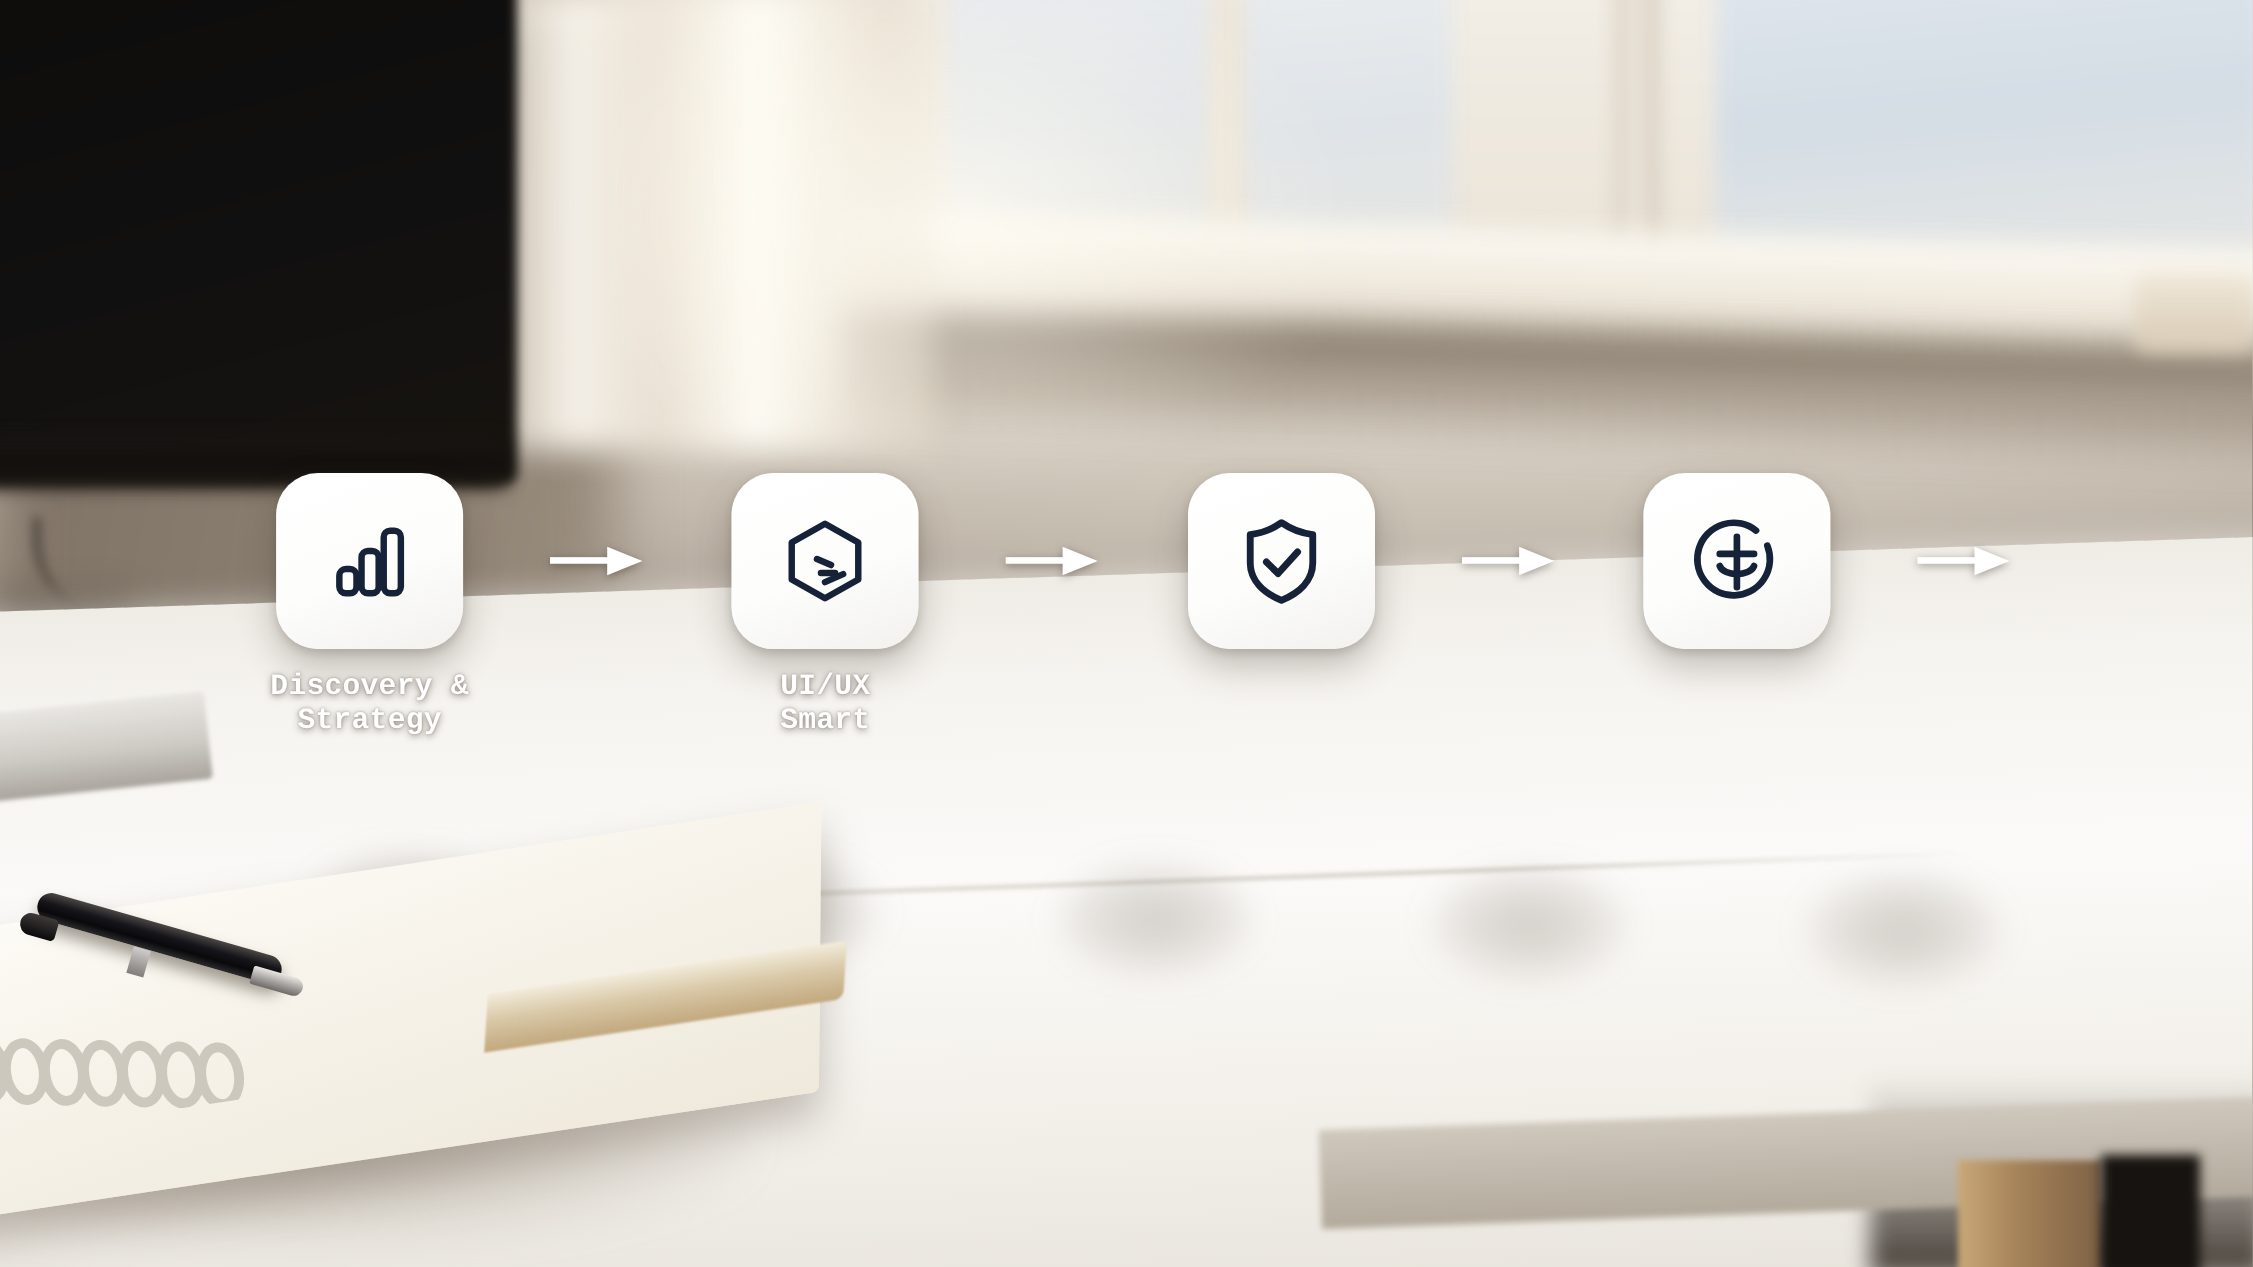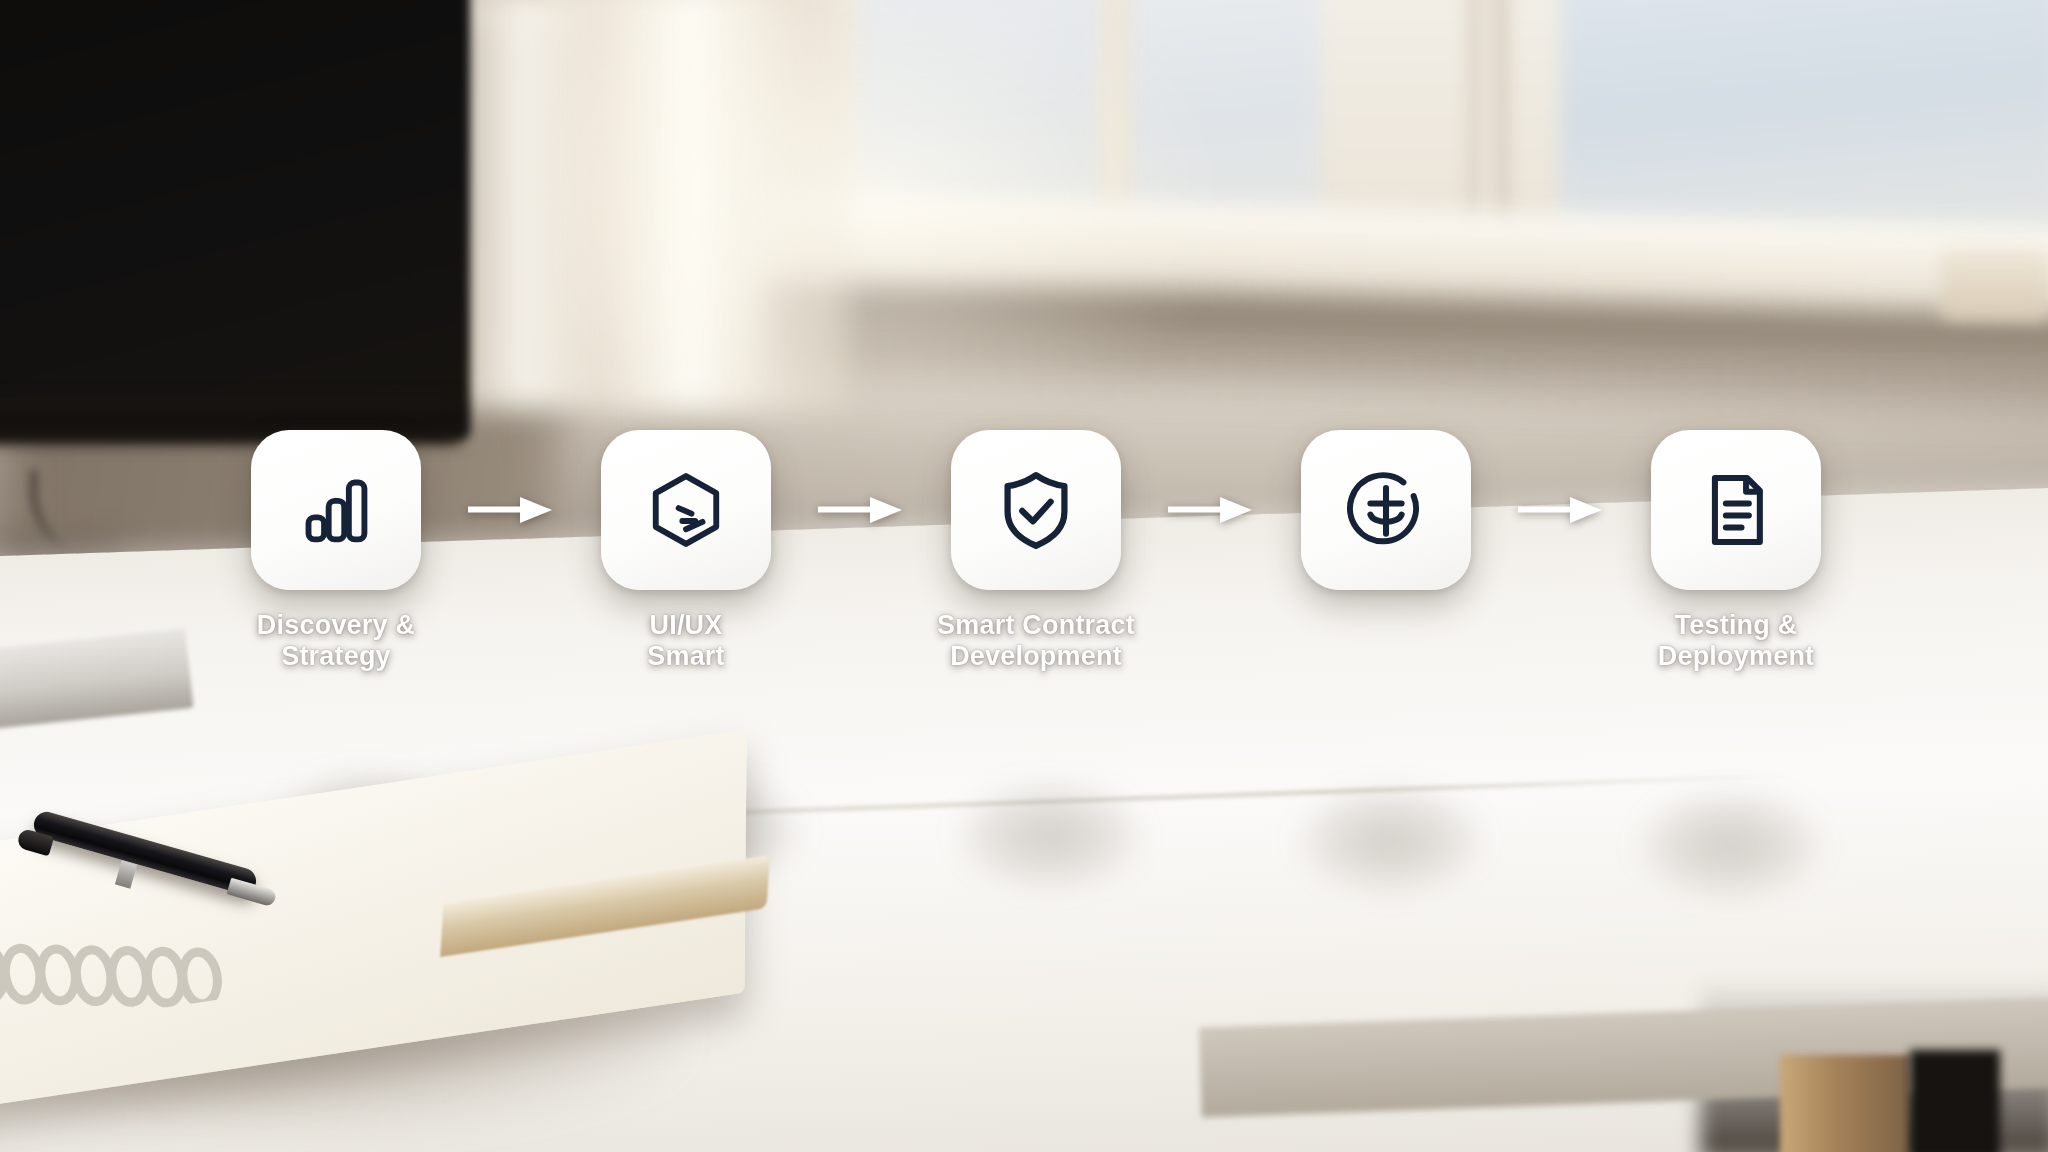--- a/index.html
+++ b/index.html
@@ -249,20 +249,21 @@
   
   .flow {
     position: absolute;
     left: 236px;
     top: 430px;
     width: 1600px;
     height: 260px;
     display: flex;
     align-items: flex-start;
     justify-content: space-between;
+    font-family: Liberation Mono, monospace;
   }
   .step {
     position: relative;
     width: 200px;
     display: flex;
     flex-direction: column;
     align-items: center;
   }
   .icon-card {
     width: 170px;
@@ -400,22 +401,20 @@
       </svg>
     </div>
 
     <div class="step">
       <div class="icon-card">
         <svg width="88" height="88" viewBox="0 0 48 48" fill="none" stroke="#152238" stroke-width="3.4" stroke-linecap="round" stroke-linejoin="round">
           <path d="M24 5 C18.5 8.8 13 10.4 8.5 10.9 L8.5 25 C8.5 34 15.6 40 24 43.5 C32.4 40 39.5 34 39.5 25 L39.5 10.9 C35 10.4 29.5 8.8 24 5 Z"></path>
           <polyline points="16.5,24.5 22.3,30.2 32,19.5"></polyline>
         </svg>
       </div>
-      <div class="step-label">Smart Contract
-Development</div>
     </div>
 
     <div class="arrow">
       <svg width="86" height="30" viewBox="0 0 86 30">
         <rect x="0" y="11.5" width="58" height="6" fill="#ffffff"></rect>
         <polygon points="52,2 84,15 52,28" fill="#ffffff"></polygon>
       </svg>
     </div>
 
     <div class="step">
@@ -429,28 +428,15 @@
       </div>
     </div>
 
     <div class="arrow">
       <svg width="86" height="30" viewBox="0 0 86 30">
         <rect x="0" y="11.5" width="58" height="6" fill="#ffffff"></rect>
         <polygon points="52,2 84,15 52,28" fill="#ffffff"></polygon>
       </svg>
     </div>
 
-    <div class="step">
-      <div class="icon-card">
-        <svg width="88" height="88" viewBox="0 0 48 48" fill="none" stroke="#152238" stroke-width="3.3" stroke-linecap="round" stroke-linejoin="round">
-          <path d="M12.5 6.5 L30 6.5 L37 13.5 L37 41.5 L12.5 41.5 Z"></path>
-          <polyline points="29.5,6.8 29.5,14 36.8,14"></polyline>
-          <line x1="18.5" y1="20.5" x2="31" y2="20.5"></line>
-          <line x1="18.5" y1="27" x2="31" y2="27"></line>
-          <line x1="18.5" y1="33.5" x2="27" y2="33.5"></line>
-        </svg>
-      </div>
-      <div class="step-label">Testing &amp;
-Deployment</div>
-    </div>
 
   </div>
 </div>
 
 </body></html>

